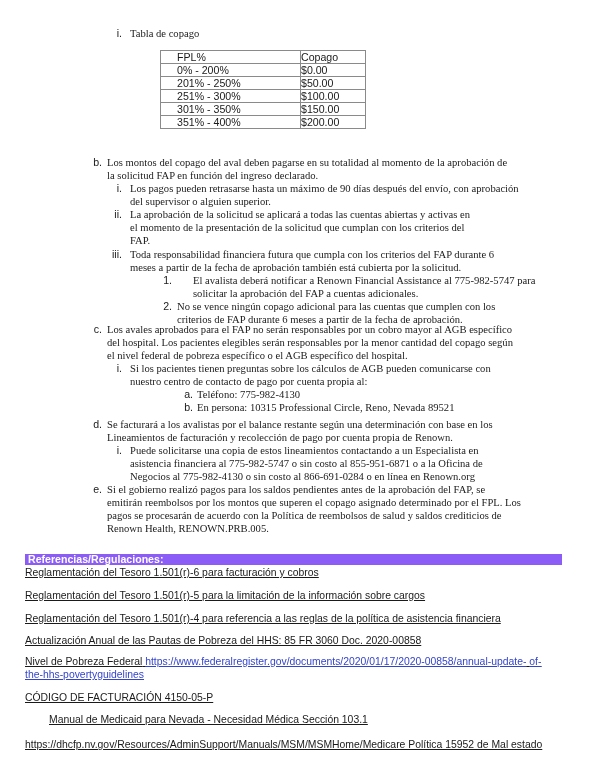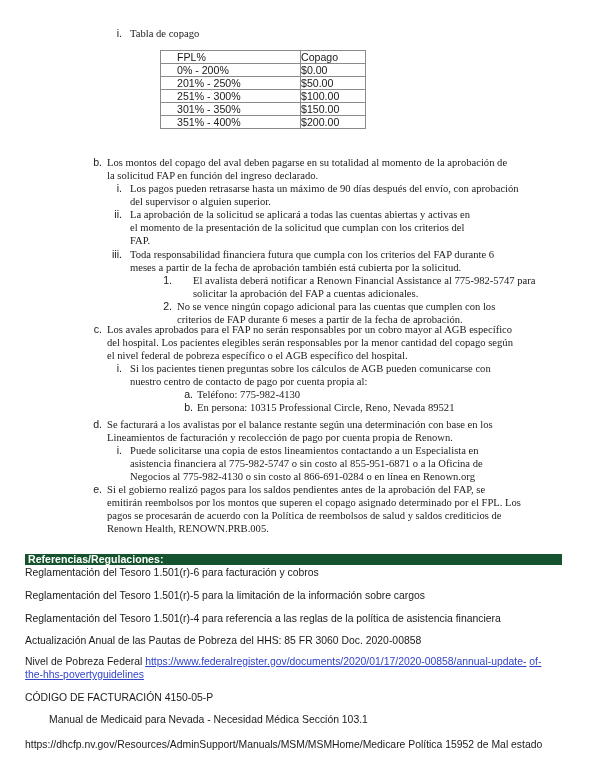--- a/index.html
+++ b/index.html
@@ -16,24 +16,24 @@
     border-collapse: collapse; font-size: 10.6px;
   }
   table.copago td {
     border: 1px solid #8a8a8a; height: 12px; padding: 0 0 0 0;
     line-height: 12px;
   }
   table.copago td.c1 { width: 123px; padding-left: 16px; }
   table.copago td.c2 { }
   .refbar {
     position: absolute; left: 25px; top: 554px; width: 537px; height: 11px;
-    background: #14532d; color: #ffffff; font-weight: bold;
+    background: #8b5cf6; color: #ffffff; font-weight: bold;
     font-size: 10.6px; line-height: 11px; padding-left: 3px; box-sizing: border-box;
   }
-  .ref { position: absolute; left: 25px; white-space: nowrap; font-size: 10.4px; }
+  .ref { position: absolute; left: 25px; white-space: nowrap; font-size: 10.4px; text-decoration: underline; }
   a.link { color: #3344cc; text-decoration: underline; }
 </style>
 </head>
 <body>
 
 <div class="marker" style="left:100px; top:27px; width:22px;">i.</div>
 <div class="txt" style="left:130px; top:27px;">Tabla de copago</div>
 
 <table class="copago">
   <tbody>

